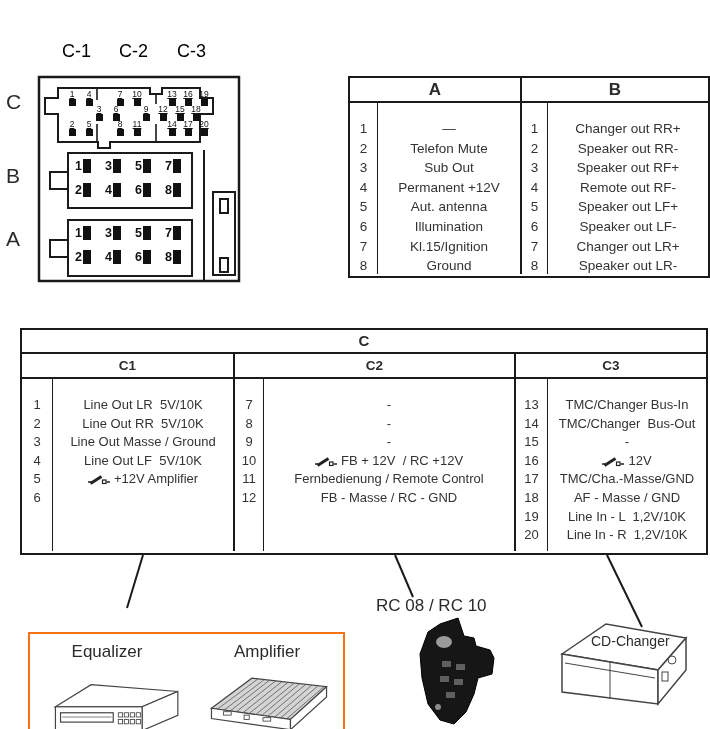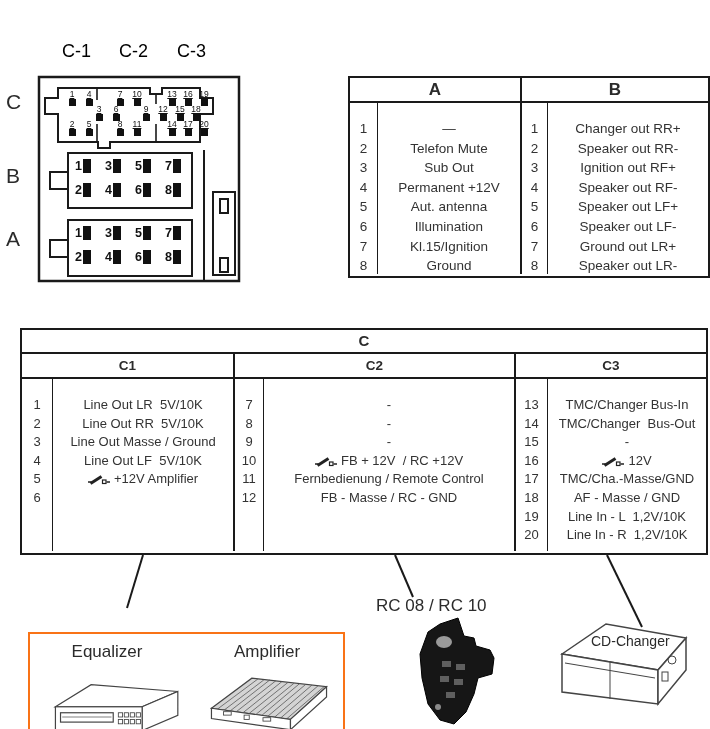--- a/index.html
+++ b/index.html
@@ -274,25 +274,25 @@
           <div class="trow">3</div>
           <div class="trow">4</div>
           <div class="trow">5</div>
           <div class="trow">6</div>
           <div class="trow">7</div>
           <div class="trow">8</div>
         </div>
       <div class="col abl1" id="abl1">
           <div class="trow">Changer out RR+</div>
           <div class="trow">Speaker out RR-</div>
-          <div class="trow">Ignition out RF+</div>
-          <div class="trow">Speaker out RF-</div>
+          <div class="trow">Speaker out RF+</div>
+          <div class="trow">Remote out RF-</div>
           <div class="trow">Speaker out LF+</div>
           <div class="trow">Speaker out LF-</div>
-          <div class="trow">Ground out LR+</div>
+          <div class="trow">Changer out LR+</div>
           <div class="trow">Speaker out LR-</div>
         </div>
     </div>
   </div>
 
   <div class="c-table">
     <div class="c-title">C</div>
     <div class="c-subhead">
       <div class="sub s1">C1</div>
       <div class="sub s2">C2</div>

